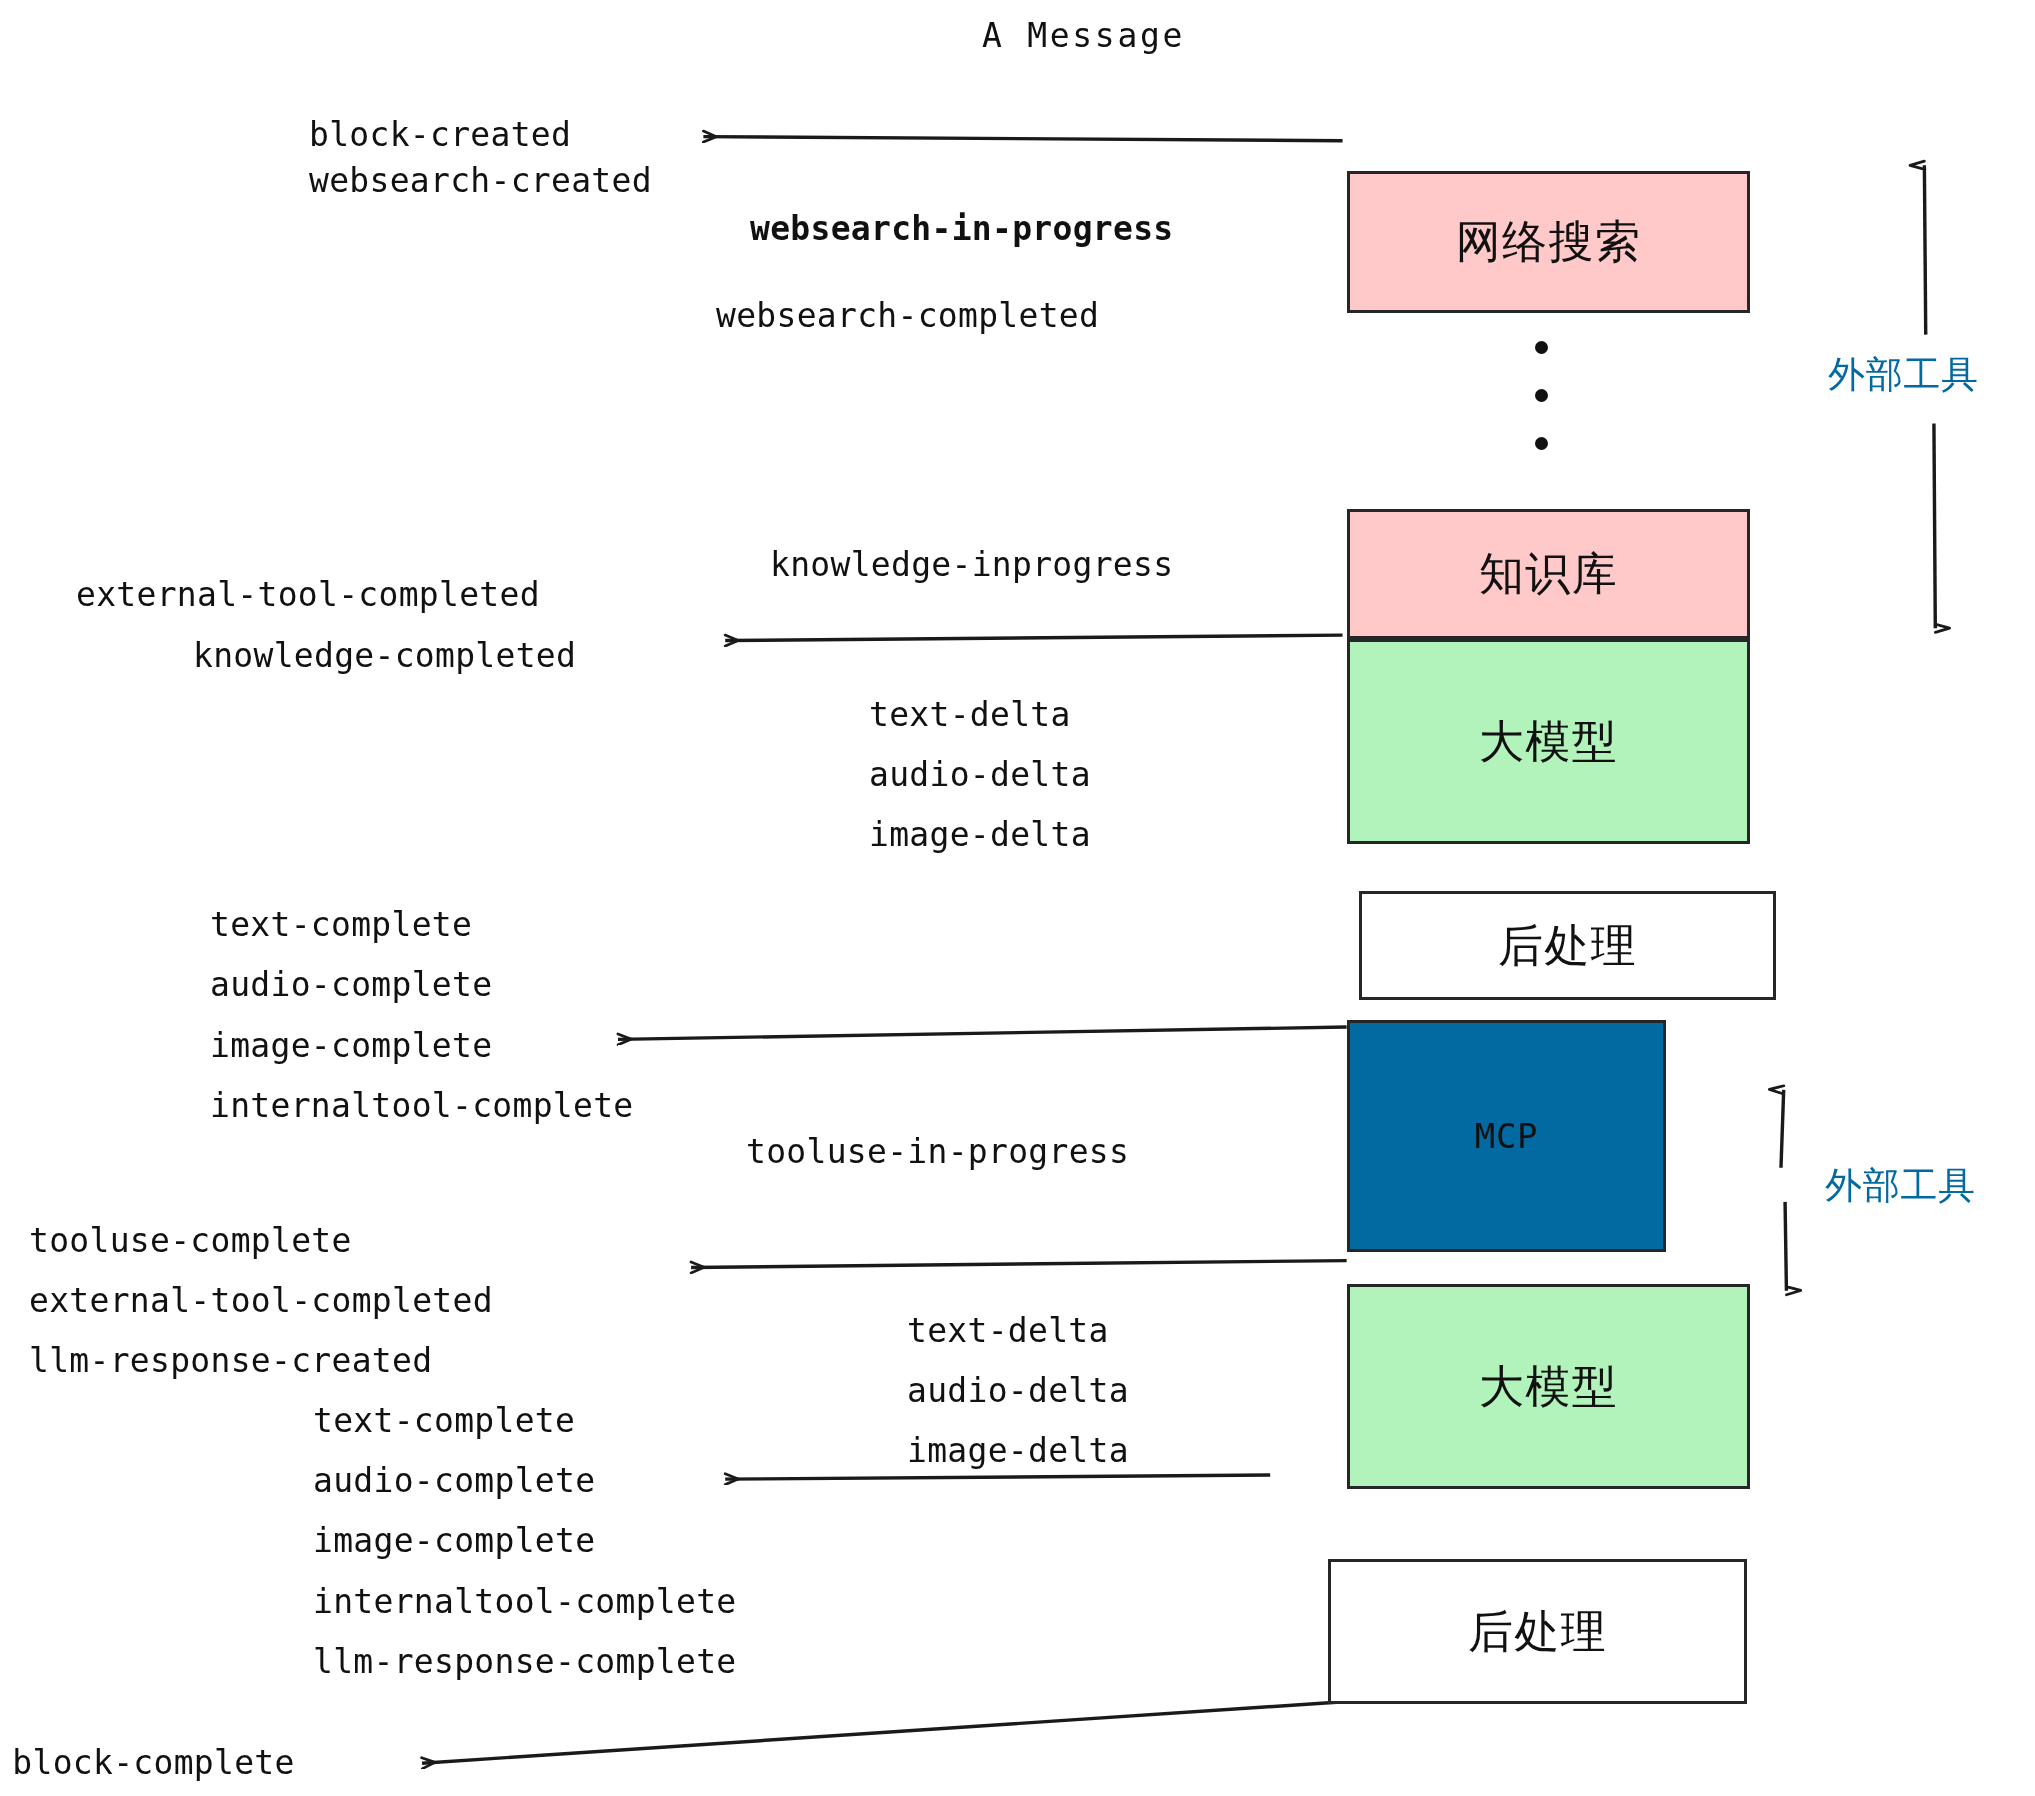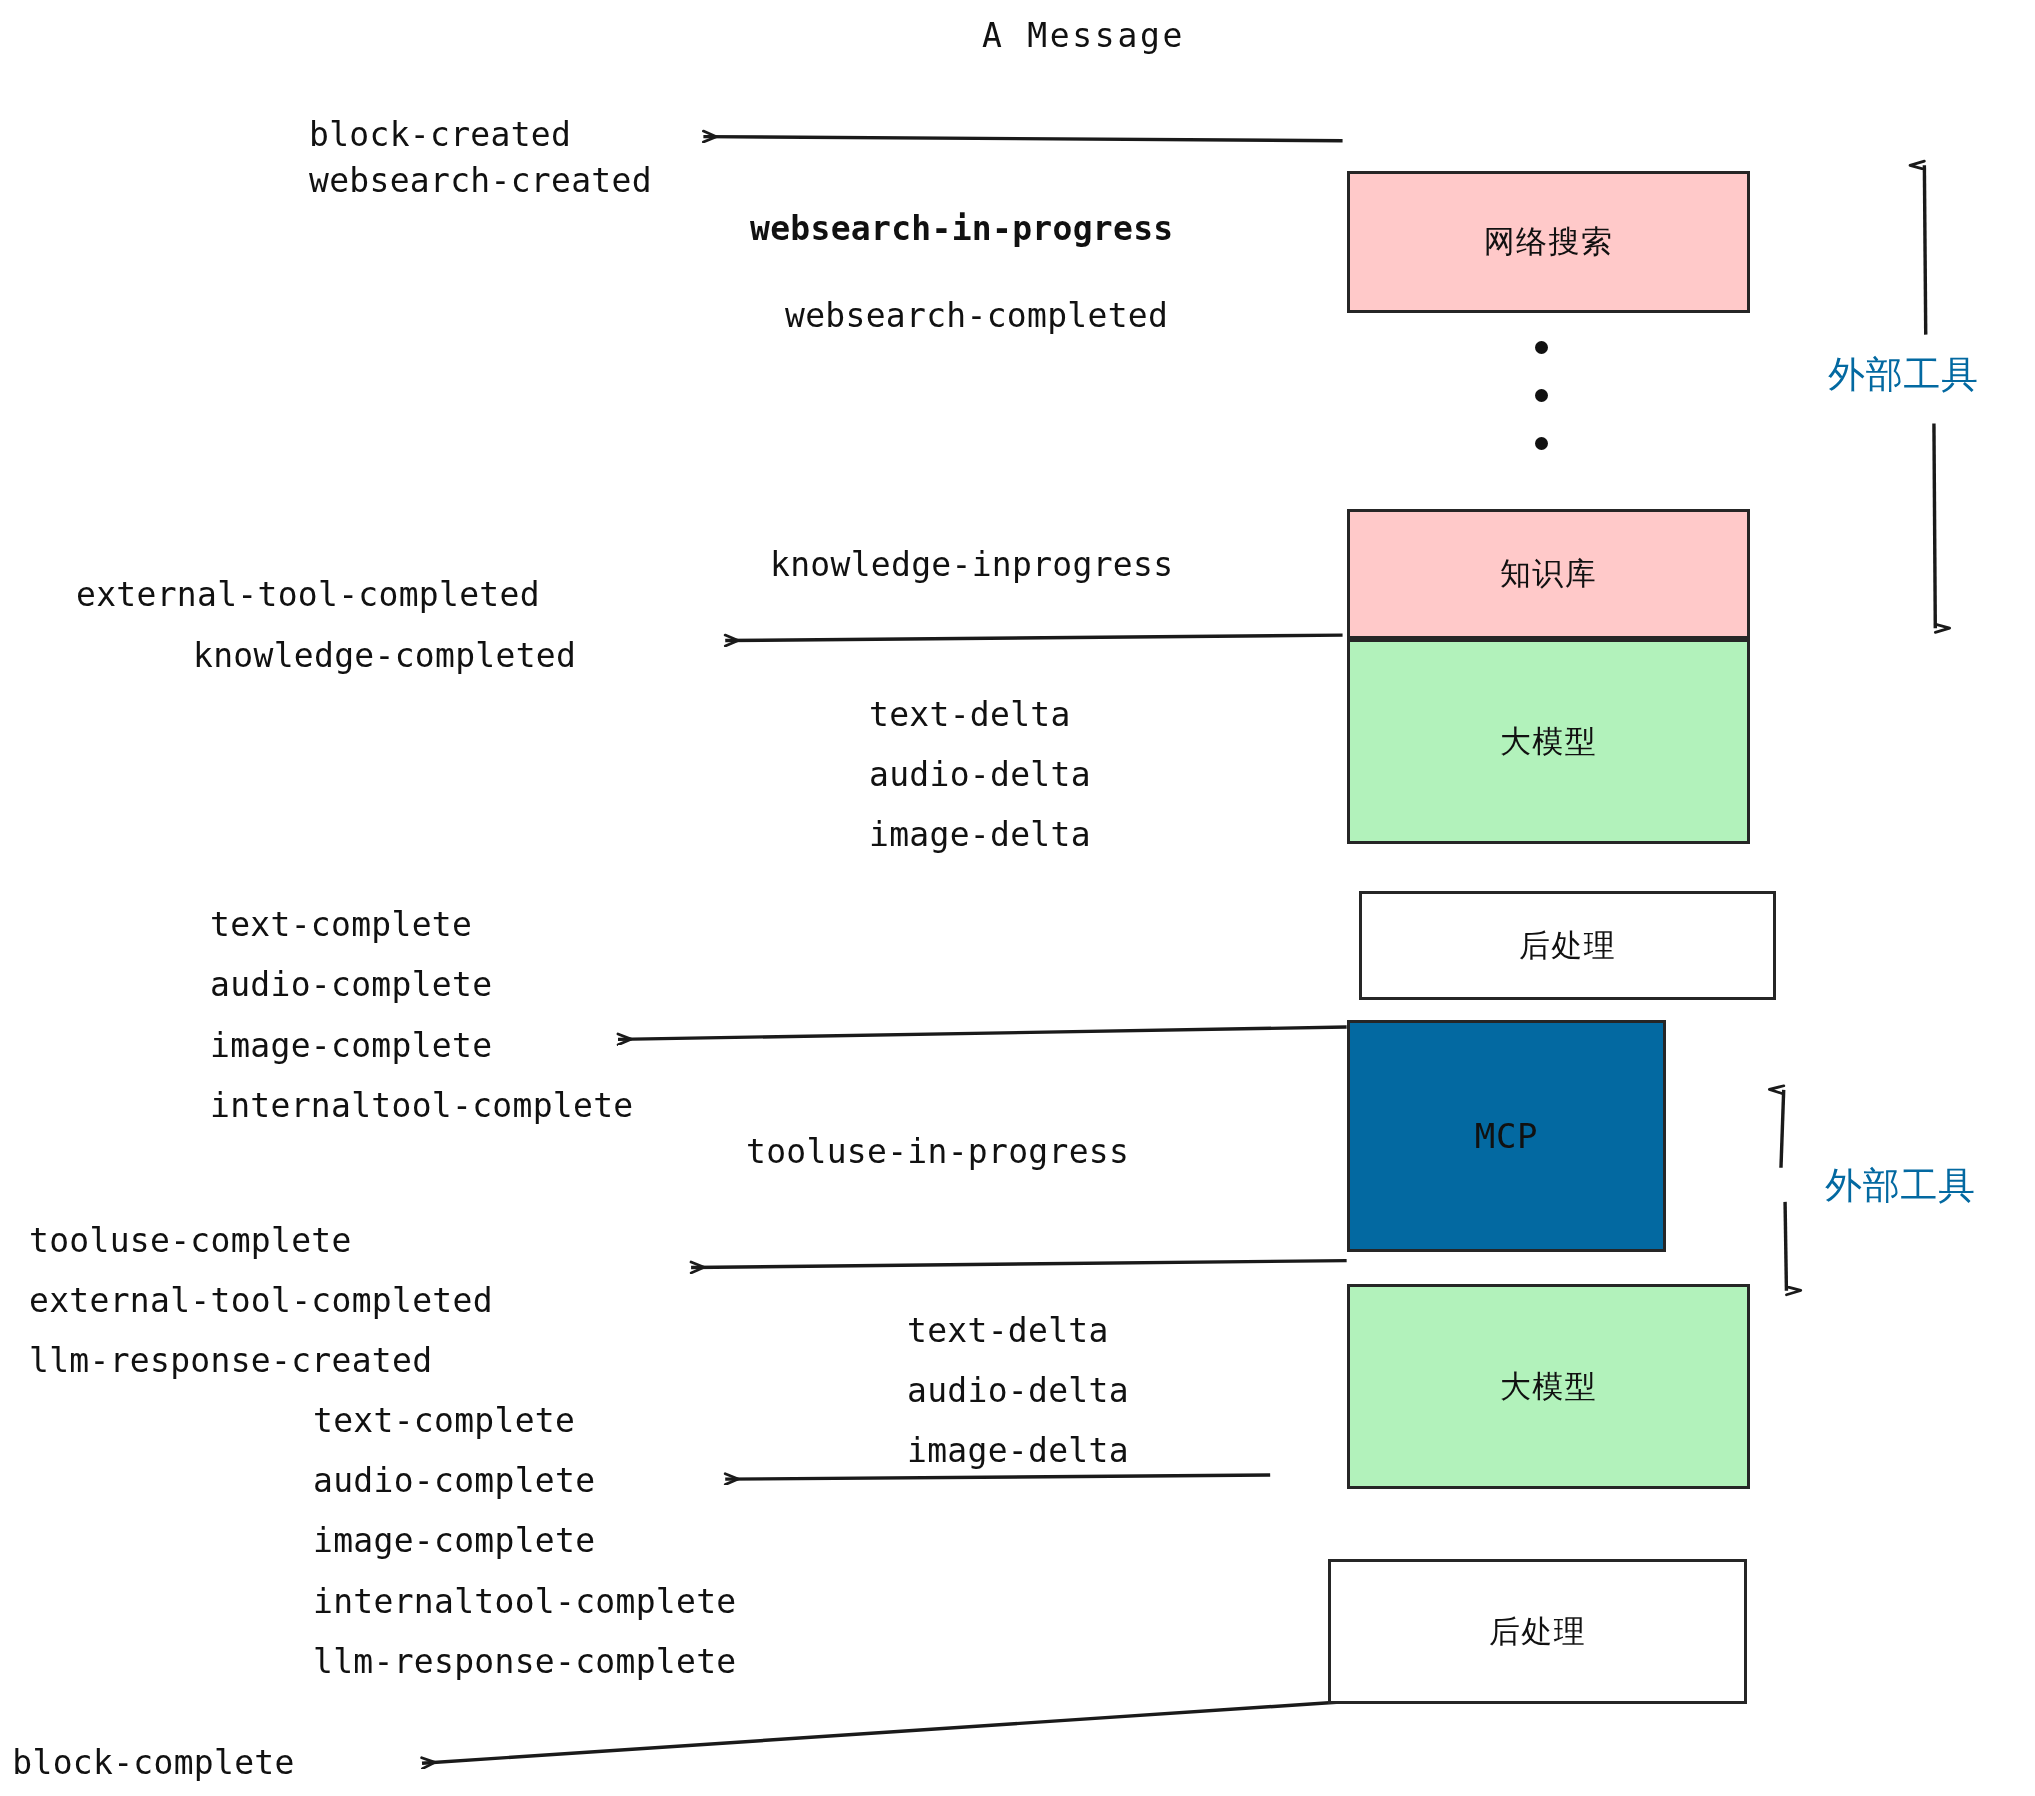--- a/index.html
+++ b/index.html
@@ -30,21 +30,21 @@
     color:#111;
   }
   .box{
     position:absolute;
     box-sizing:border-box;
     border:3.4px solid #262626;
     display:flex;
     align-items:center;
     justify-content:center;
     font-family:Liberation Sans, sans-serif;
-    font-size:31px;
+    font-size:45px;
     color:#111;
     letter-spacing:1.4px;
   }
   .box.mcp{
     font-family:"DejaVu Sans Mono","Liberation Mono",monospace;
     font-size:34px;
     letter-spacing:0.7px;
   }
   .dots{
     position:absolute;
@@ -145,21 +145,21 @@
   <div class="sidelabel" style="left:1828px;top:350px;">
     <span>外部工具</span>
   </div>
   <div class="sidelabel" style="left:1825px;top:1161px;">
     <span>外部工具</span>
   </div>
 
   <div class="ev" style="left:309px;top:118px;">block-created</div>
   <div class="ev" style="left:309px;top:164px;">websearch-created</div>
   <div class="ev" style="left:750px;top:212px;font-weight:bold;">websearch-in-progress</div>
-  <div class="ev" style="left:785px;top:299px;">websearch-completed</div>
+  <div class="ev" style="left:716px;top:299px;">websearch-completed</div>
   <div class="ev" style="left:770px;top:548px;">knowledge-inprogress</div>
   <div class="ev" style="left:76px;top:578px;">external-tool-completed</div>
   <div class="ev" style="left:193px;top:639px;">knowledge-completed</div>
   <div class="ev" style="left:869px;top:698px;">text-delta</div>
   <div class="ev" style="left:869px;top:758px;">audio-delta</div>
   <div class="ev" style="left:869px;top:818px;">image-delta</div>
   <div class="ev" style="left:210px;top:908px;">text-complete</div>
   <div class="ev" style="left:210px;top:968px;">audio-complete</div>
   <div class="ev" style="left:210px;top:1029px;">image-complete</div>
   <div class="ev" style="left:210px;top:1089px;">internaltool-complete</div>

